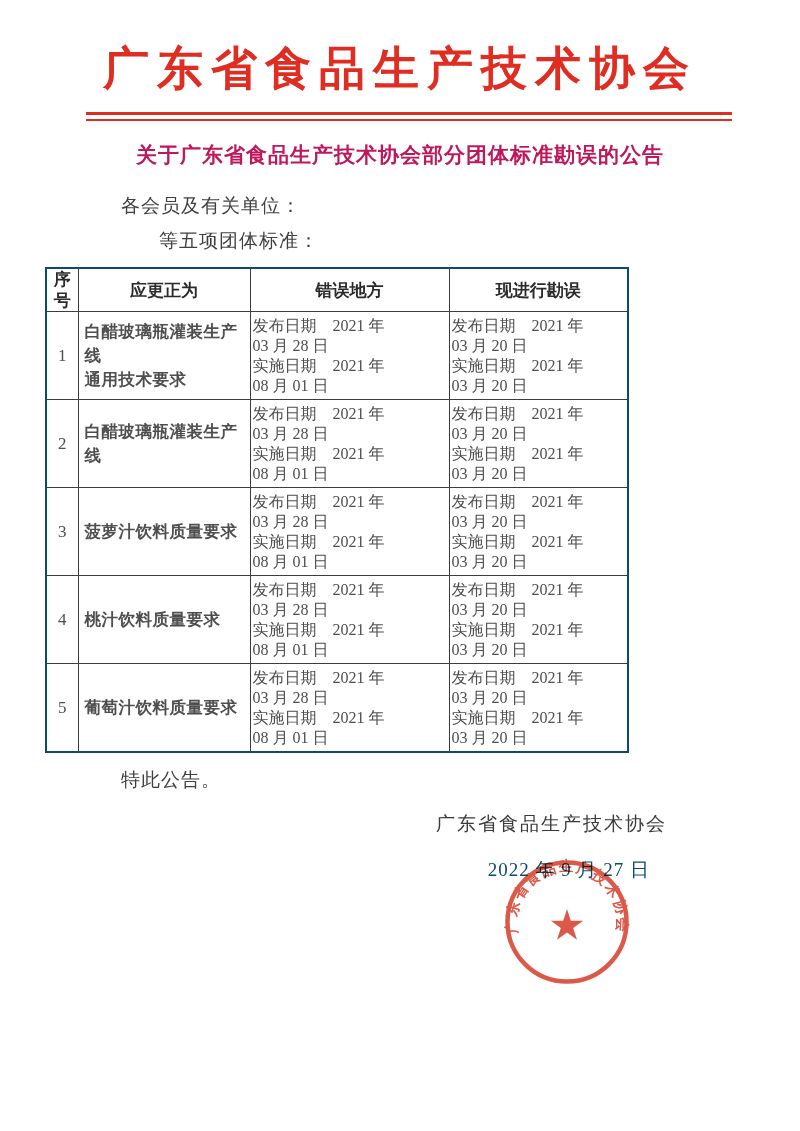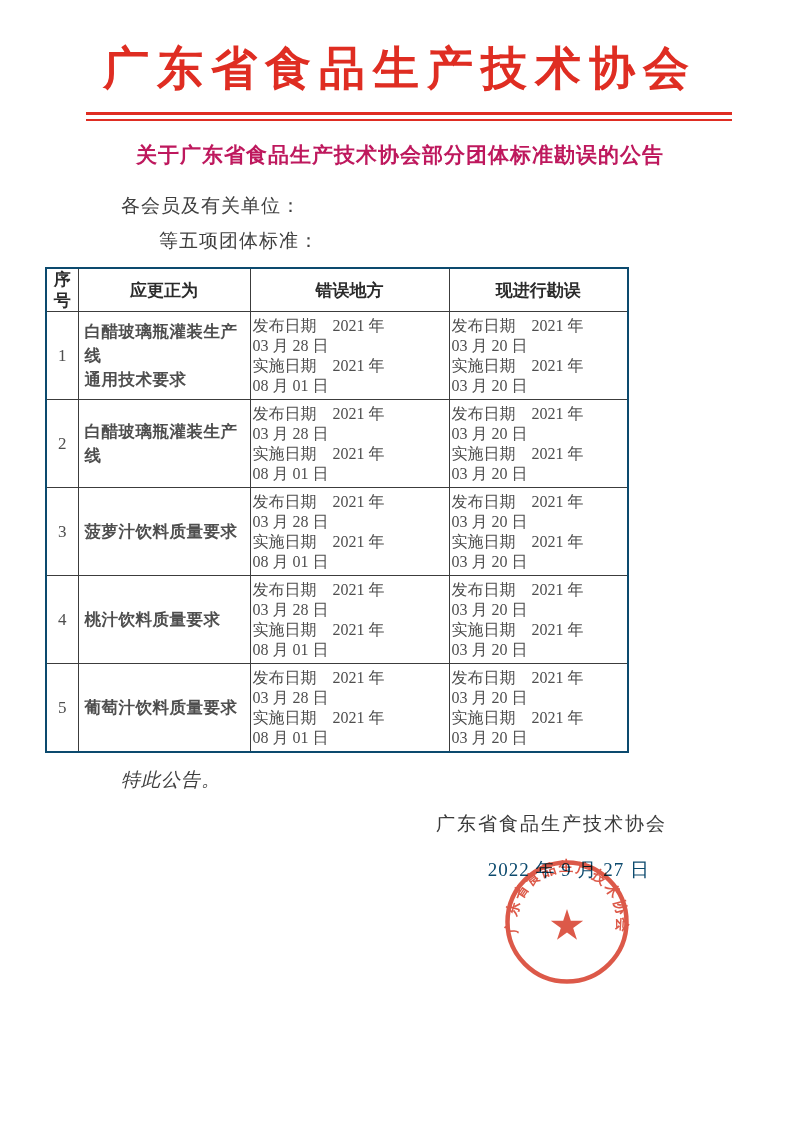--- a/index.html
+++ b/index.html
@@ -111,21 +111,20 @@
     padding-right:2px;
     line-height:20px;
     white-space:pre-line;
   }
 
   
   .closing{
     margin:14px 0 0 121px;
     font-size:19px;
     letter-spacing:1px;
-    font-style:italic;
   }
   .signature{
     margin:18px 133px 0 0;
     text-align:right;
     font-size:19px;
     letter-spacing:2px;
     color:#3a3a3a;
   }
   .sign-date{
     margin:20px 150px 0 0;

